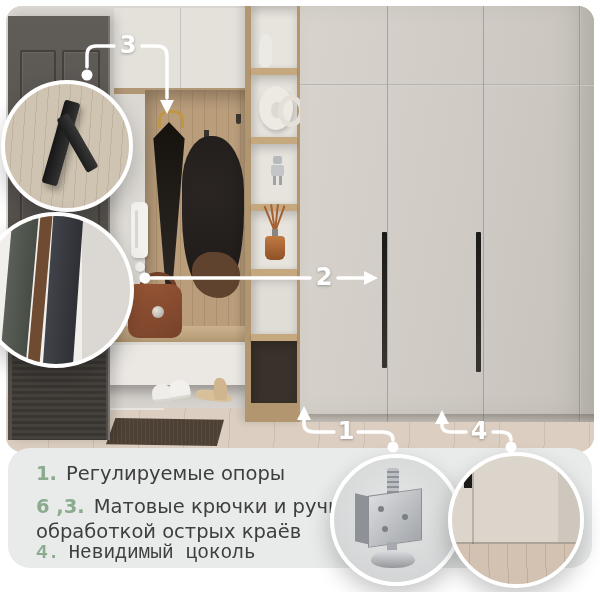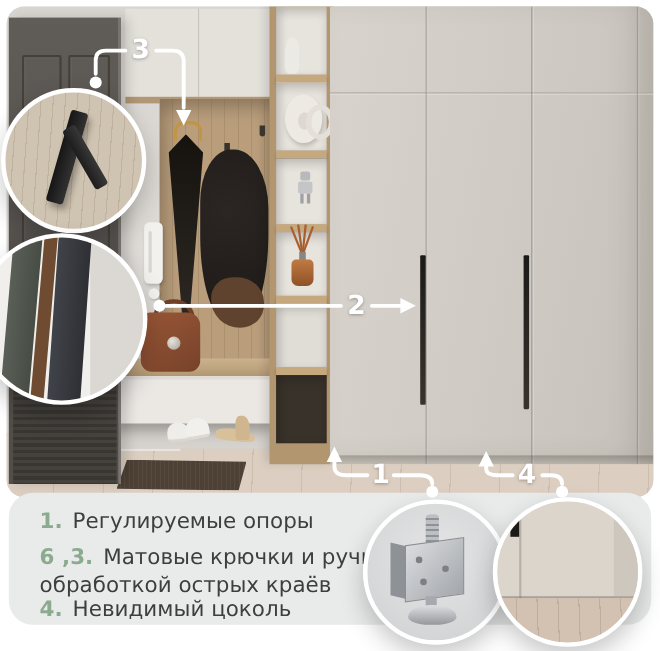--- a/index.html
+++ b/index.html
@@ -247,21 +247,21 @@
     <div class="abs doorbell"></div>
   </div>
 
   <div class="legend">
     <div class="legend-row" style="top:13px;">
       <span class="num">1.</span><span>Регулируемые опоры</span>
     </div>
     <div class="legend-row" style="top:46px;width:352px;">
       <span class="num">6 ,3.</span><span>Матовые крючки и ручки с обработкой острых краёв</span>
     </div>
-    <div class="legend-row" style="top:93px;">
+    <div class="legend-row" style="top:93px;font-family:Liberation Mono, monospace;">
       <span class="num">4.</span><span>Невидимый цоколь</span>
     </div>
   </div>
 
   <div class="circle c-hook">
     <div class="grain"></div>
     <div class="prong-long"></div>
     <div class="prong-short"></div>
   </div>
   <div class="circle c-handle">

